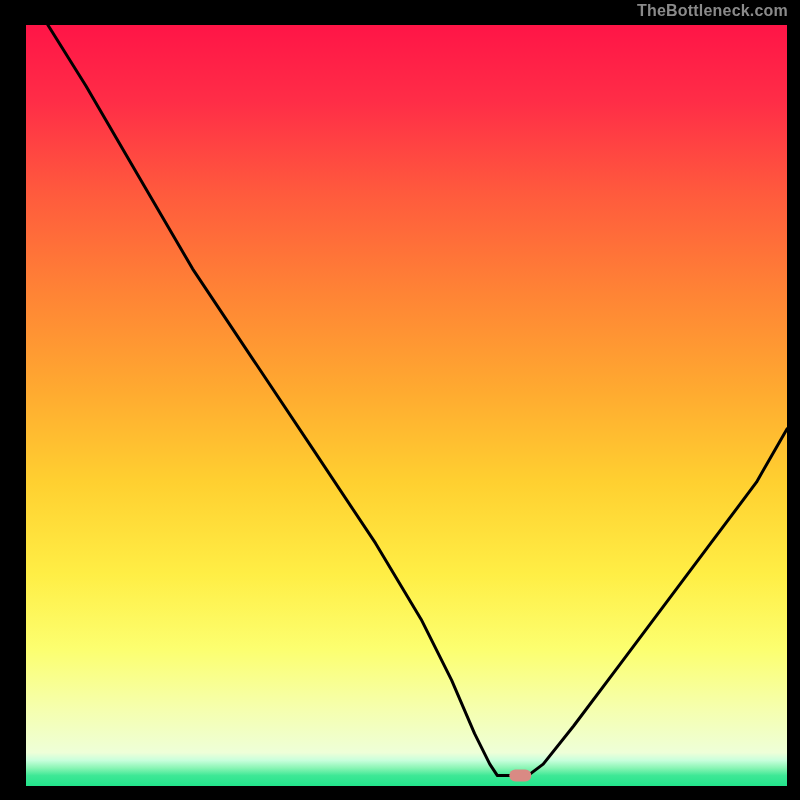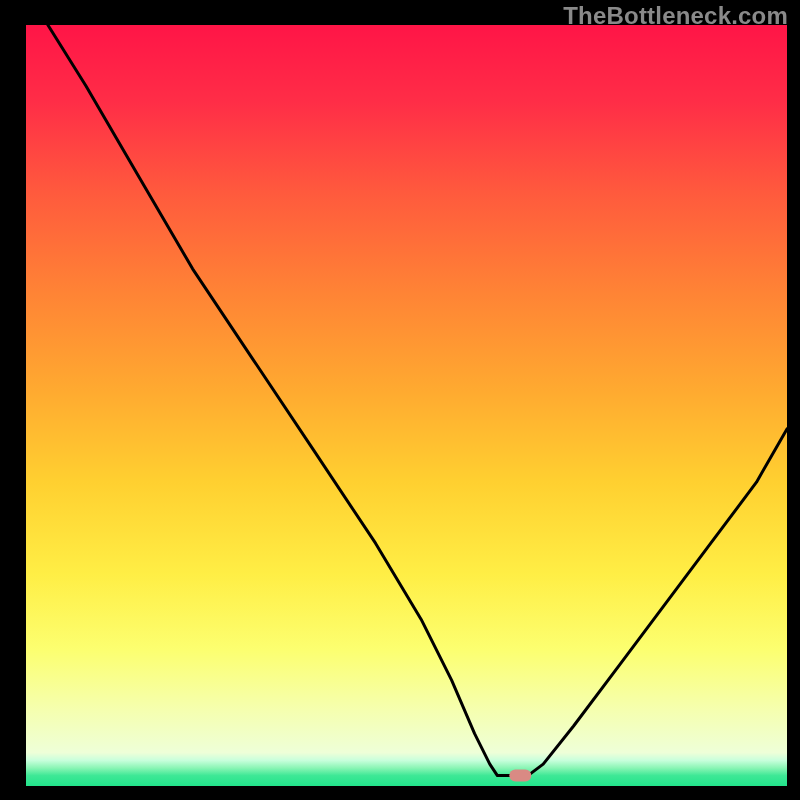--- a/index.html
+++ b/index.html
@@ -13,21 +13,21 @@
   .container {
     position: relative;
     width: 800px;
     height: 800px;
   }
   .watermark {
     position: absolute;
     top: 2px;
     right: 12px;
     font-family: Arial, Helvetica, sans-serif;
-    font-size: 24px;
+    font-size: 16px;
     font-weight: bold;
     color: #8a8a8a;
     letter-spacing: 0.2px;
     z-index: 5;
   }
   svg {
     position: absolute;
     top: 0;
     left: 0;
   }

